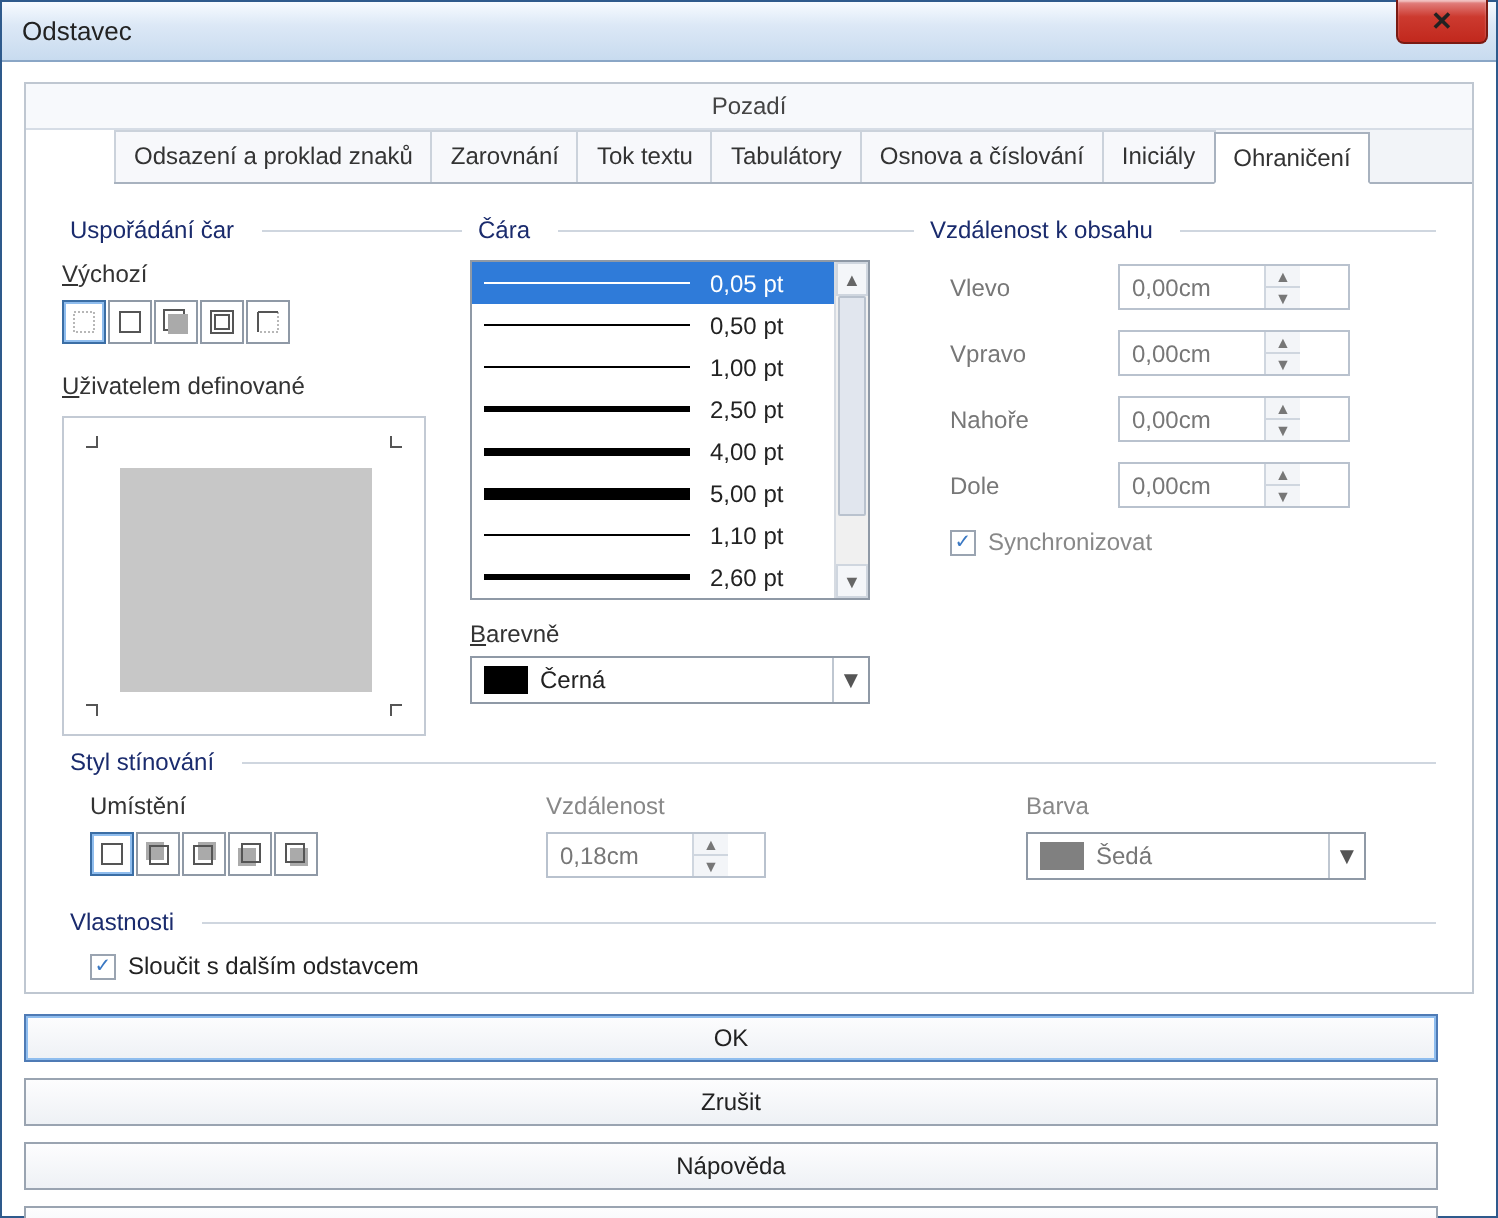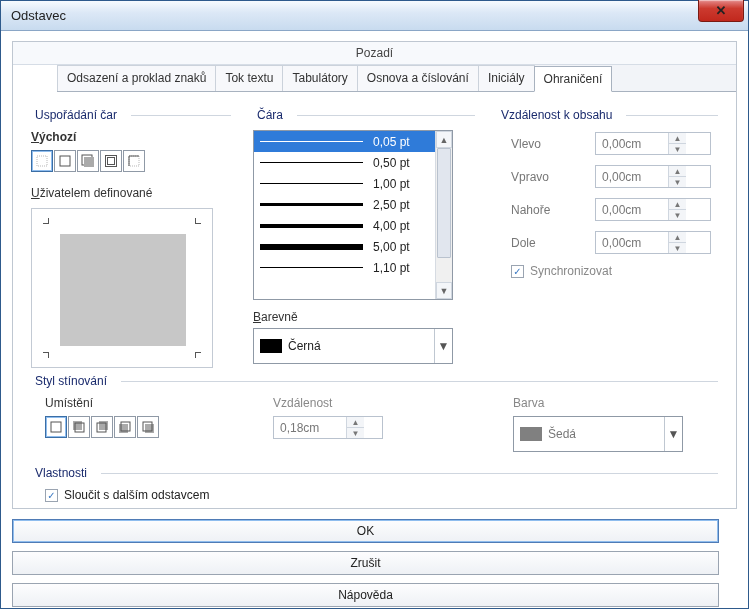--- a/index.html
+++ b/index.html
@@ -9,24 +9,24 @@
   .titlebar span { color:#222; font-size:13px; }
   .close-btn { position:absolute; top:-1px; right:4px; width:46px; height:22px; background: linear-gradient(#e58b8b,#cc3a2f 40%,#c1281d); border:1px solid #7a1a12; border-top:none; border-radius:0 0 4px 4px; color:#fff; display:flex; align-items:center; justify-content:center; font-size:13px; font-weight:bold; cursor:default; box-shadow:0 1px 1px rgba(255,255,255,.5) inset; }
   .outer { padding:10px 11px 10px 11px; }
   .surface { border:1px solid #bfc7d1; background:#fff; }
   .sub-title { text-align:center; padding:4px 0; color:#444; border-bottom:1px solid #d6dde6; background:#f7f9fc; }
   .tabs { display:flex; border-bottom:1px solid #a8b2bf; background:#f2f4f8;margin-left:44px; }
   .tab { padding:5px 9px; border:1px solid #cbd2db; border-bottom:none; background:#f7f8fb; margin-right:-1px; color:#333; cursor:default; }
   .tab:first-child { border-left:1px solid #cbd2db; }
   .tab.active { background:#fff; border:1px solid #a8b2bf; border-bottom:1px solid #fff; position:relative; top:1px; font-weight:400; }
   .body { padding:10px 18px 6px 18px; }
-  .row-groups { display:flex; gap:22px; }
+  .row-groups { display:flex; gap:4px; }
   .group { position:relative; }
   .legend { color:#1a2b6d; position:relative; padding:0 4px; }
-  .field-wrap { margin-top:2px;font-weight:bold; }
+  .field-wrap { margin-top:2px; }
   .labelu { color:#333; }
   .labelu .u { text-decoration:underline; }
   .preset-row { display:flex; gap:0; margin-top:6px; }
   .preset { width:22px; height:22px; border:1px solid #8f99a6; background:#fff; display:flex; align-items:center; justify-content:center; margin-right:1px; }
   .preset.sel { border:1px solid #3b6ea5; background:#fff; box-shadow:inset 0 0 0 1px #8fbdee; }
   .preset svg { display:block; }
   .userdef-box { width:182px; height:160px; border:1px solid #c3cad4; margin-top:8px; position:relative; background:#fff; }
   .userdef-inner { position:absolute; left:28px; top:25px; width:126px; height:112px; background:#c7c7c7; }
   .corner { position:absolute; width:10px; height:10px; }
   .corner::before,.corner::after { content:""; position:absolute; background:#555; }
@@ -46,21 +46,21 @@
   .sb-thumb { position:absolute; top:0; left:1px; right:1px; height:110px; background:#e1e6ee; border:1px solid #b9c2ce; border-radius:1px; }
   .sb-bot { position:absolute; bottom:0; left:0; right:0; }
   .li { display:flex; align-items:center; height:21px; padding:0 8px 0 6px; }
   .li.sel { background:#2f7bd9; color:#fff; }
   .li .bar { flex:1; background:#000; margin-right:10px; }
   .li.sel .bar { background:#fff; }
   .li .pt { width:54px; text-align:left; color:inherit; }
   .li .pt.dark{ color:#222; }
   .h0{height:0.5px}.h1{height:1px}.h2{height:1.5px}.h3{height:2.5px}.h4{height:4px}.h5{height:6px}.h6{height:1px}.h7{height:2.5px}
 
-  .combo { display:flex; align-items:center; border:1px solid #8f99a6; background:#fff; height:36px; }
+  .combo { display:flex; align-items:center; border:1px solid #8f99a6; background:#fff; height:24px; }
   .combo .swatch { width:22px; height:14px; margin:0 6px; background:#000; }
   .combo .swatch.gray { background:#808080; }
   .combo .txt { flex:1; color:#222; }
   .combo .dd { width:18px; height:100%; border-left:1px solid #bfc7d1; display:flex; align-items:center; justify-content:center; color:#555; }
   .combo.disabled { color:#777; }
   .combo.disabled .txt { color:#777; }
 
   .dist-row { display:flex; align-items:center; margin-bottom:10px; }
   .dist-row .lbl { width:84px; color:#777; }
   .spinner { display:flex; width:116px; height:23px; border:1px solid #b9c2ce; background:#fff; }
@@ -93,20 +93,21 @@
     <div class="close-btn">
       <span>✕</span>
     </div>
   </div>
 
   <div class="outer">
     <div class="surface">
       <div class="sub-title">Pozadí</div>
       <div class="tabs">
         <div class="tab">Odsazení a proklad znaků</div>
+        <div class="tab">Zarovnání</div>
         <div class="tab">Tok textu</div>
         <div class="tab">Tabulátory</div>
         <div class="tab">Osnova a číslování</div>
         <div class="tab">Iniciály</div>
         <div class="tab active">Ohraničení</div>
       </div>
 
       <div class="body">
         <div class="row-groups">
 
@@ -187,20 +188,24 @@
                     <div class="bar h4"></div>
                     <div class="pt dark">4,00 pt</div>
                   </div>
                 <div class="li">
                     <div class="bar h5"></div>
                     <div class="pt dark">5,00 pt</div>
                   </div>
                 <div class="li">
                     <div class="bar h6"></div>
                     <div class="pt dark">1,10 pt</div>
+                  </div>
+                <div class="li">
+                    <div class="bar h7"></div>
+                    <div class="pt dark">2,60 pt</div>
                   </div>
               </div>
               <div class="scrollbar">
                 <div class="sb-btn">▲</div>
                 <div class="sb-track">
                     <div class="sb-thumb"></div>
                   </div>
                 <div class="sb-btn sb-bot">▼</div>
               </div>
             </div>

